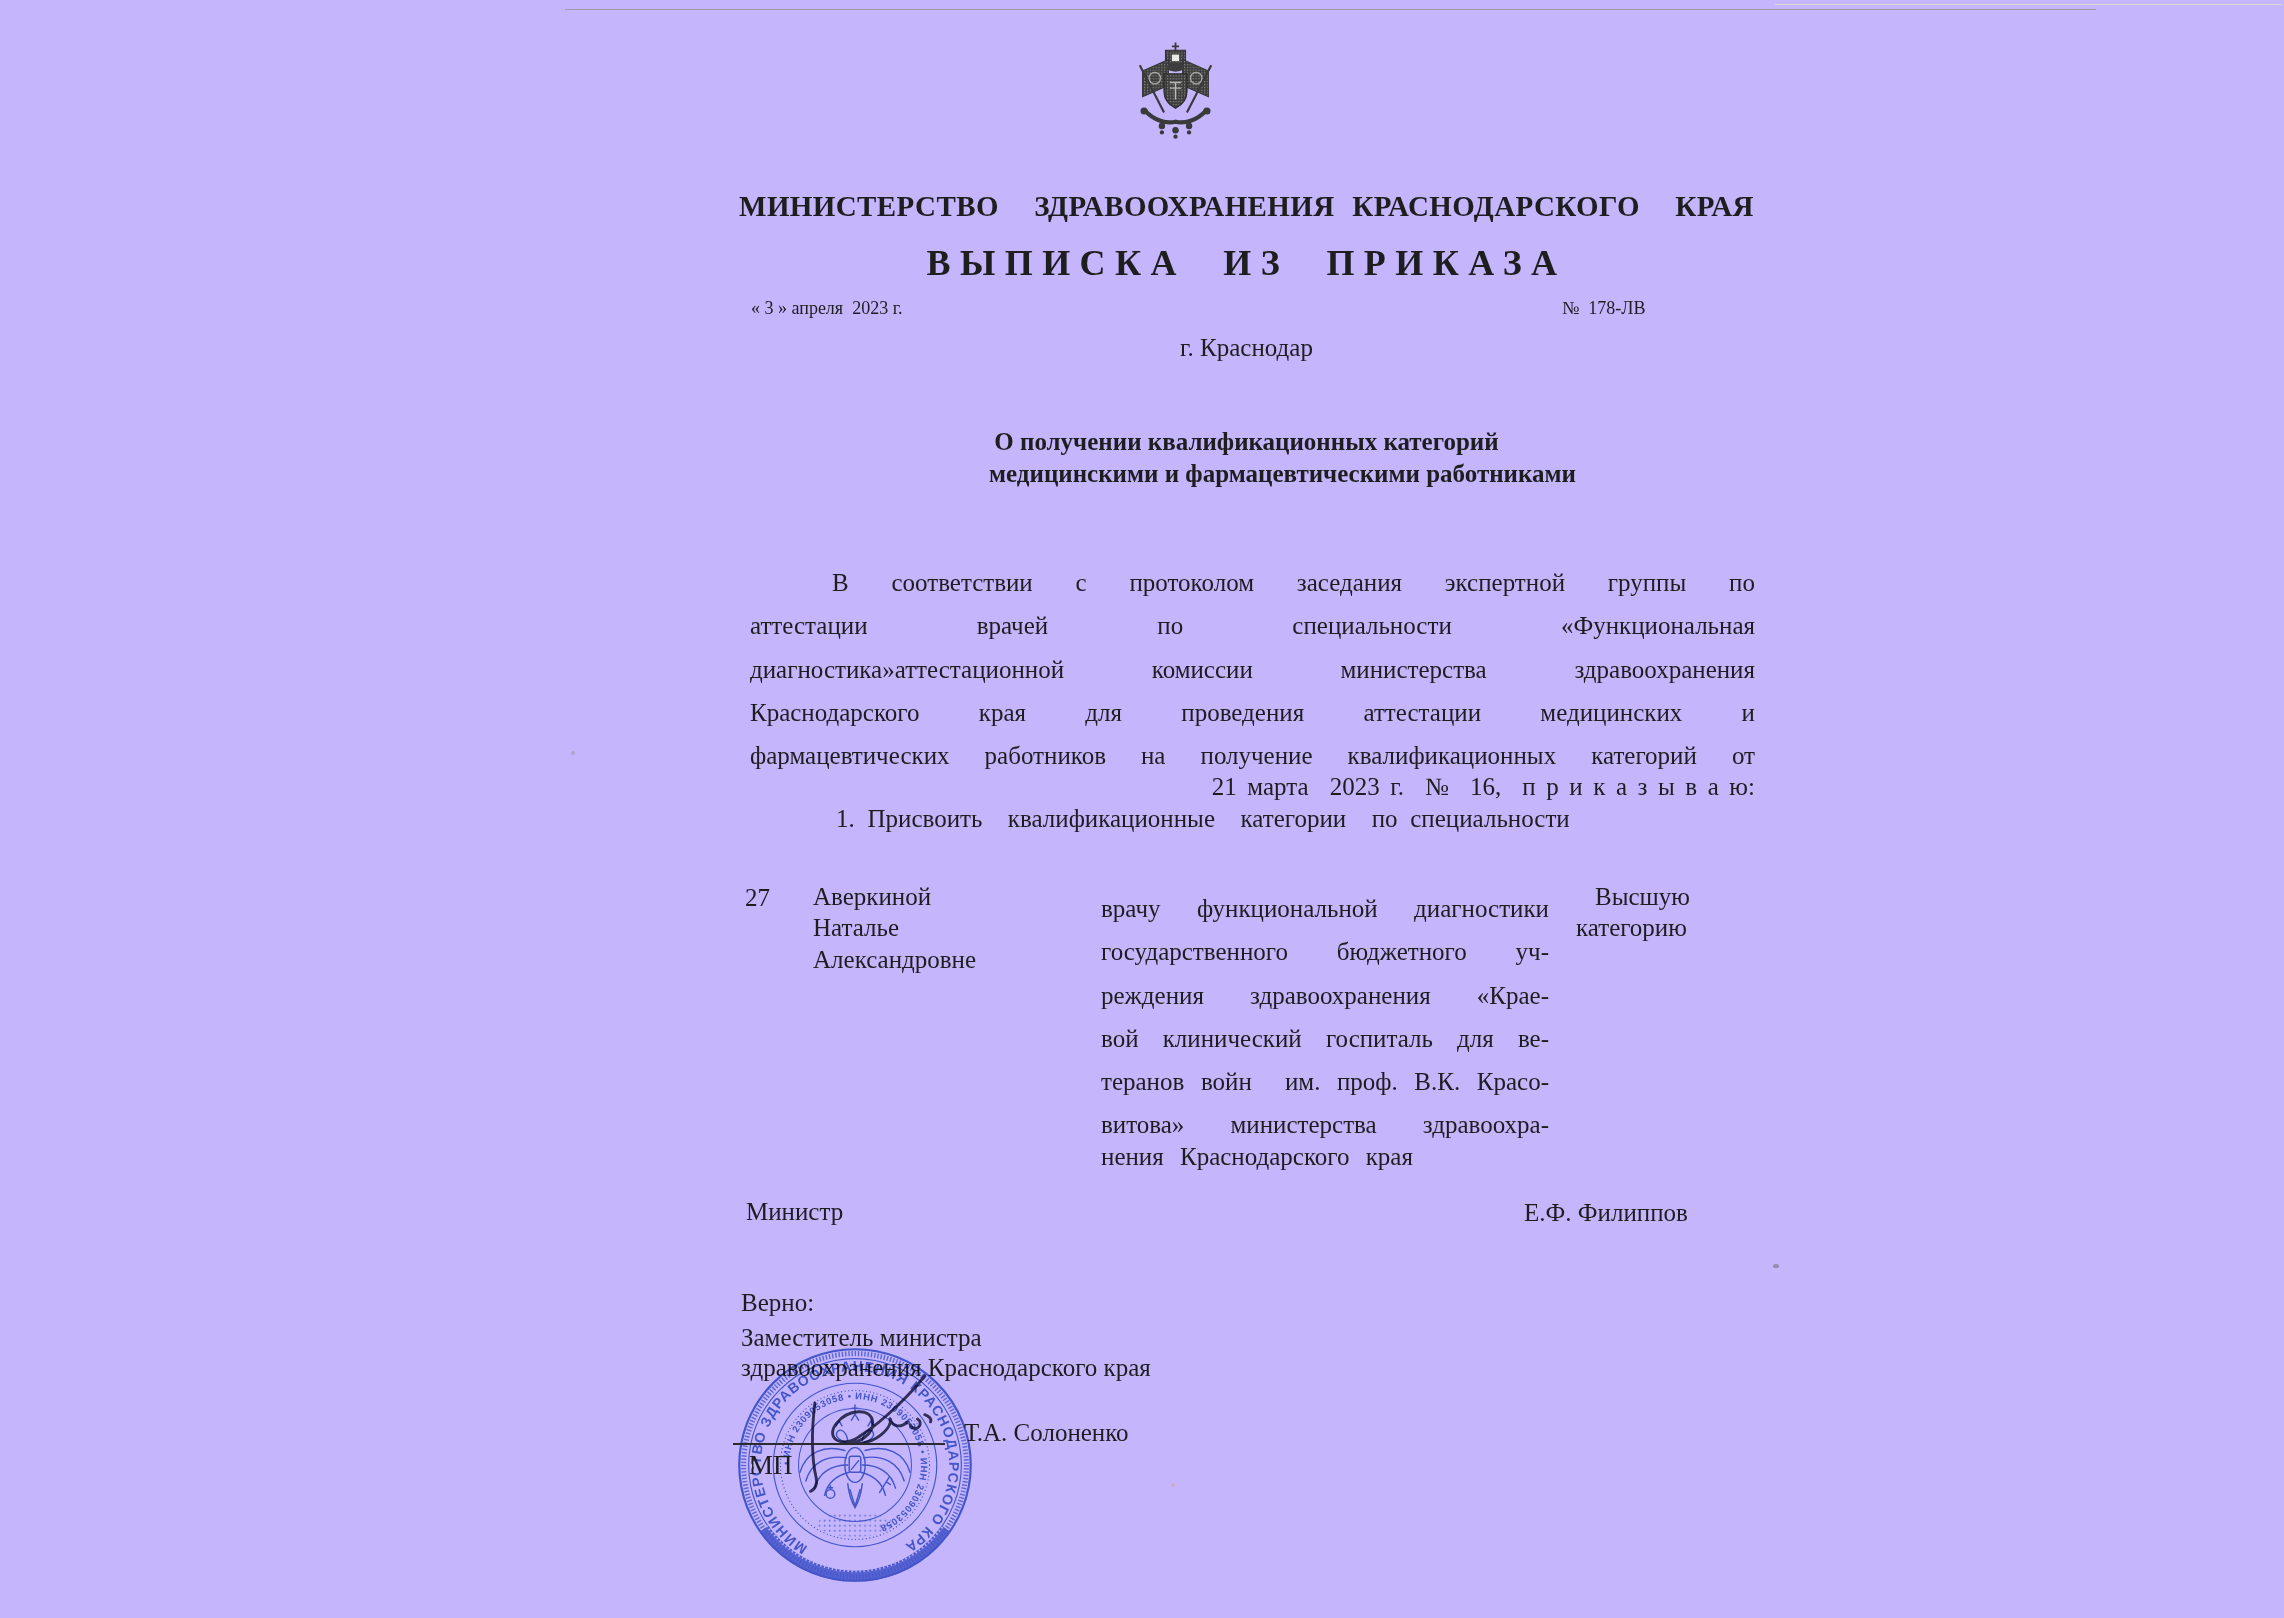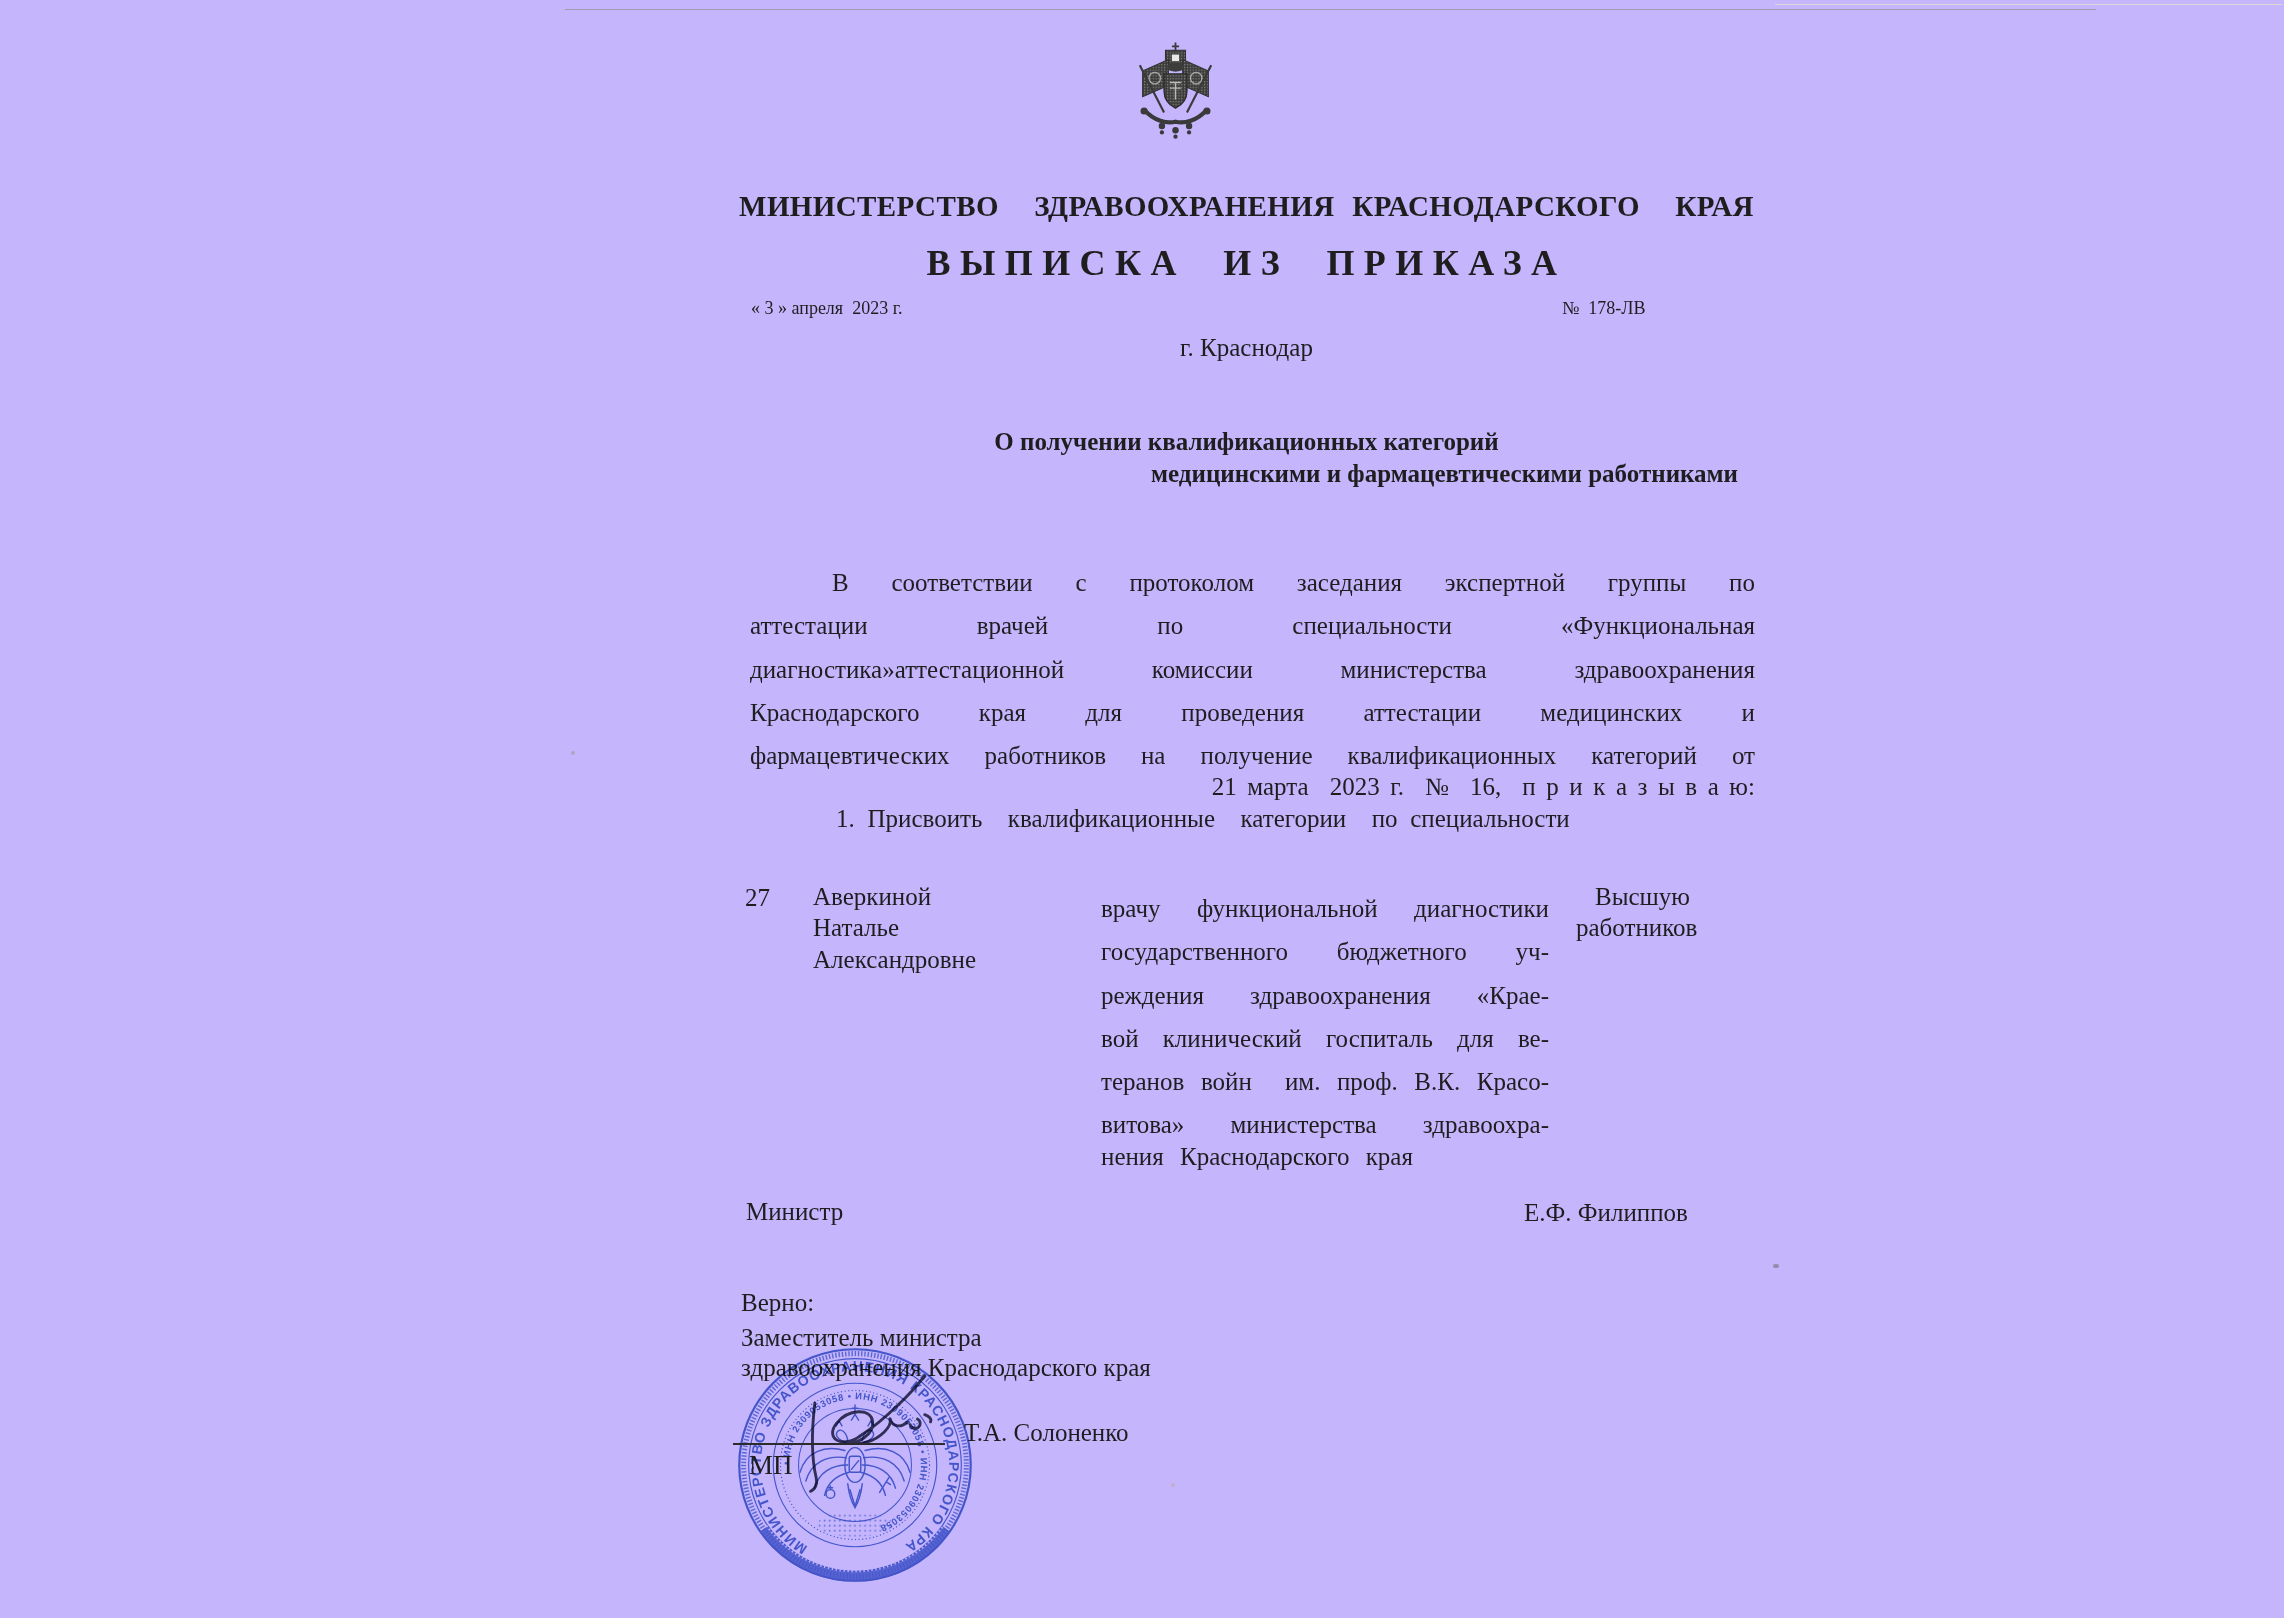--- a/index.html
+++ b/index.html
@@ -82,21 +82,21 @@
   </div>
 
   <div class="abs t center ministry" style="left:725px;top:188px;width:1043px;">МИНИСТЕРСТВО  ЗДРАВООХРАНЕНИЯ КРАСНОДАРСКОГО  КРАЯ</div>
   <div class="abs t center doctype" style="left:725px;top:241px;width:1043px;">ВЫПИСКА ИЗ ПРИКАЗА</div>
 
   <div class="abs t f36" style="left:751px;top:297px;">« 3 » апреля  2023 г.</div>
   <div class="abs t f36" style="left:1562px;top:297px;">№  178-ЛВ</div>
   <div class="abs t center f35" style="left:725px;top:332px;width:1043px;">г. Краснодар</div>
 
   <div class="abs t center subject" style="left:725px;top:426px;width:1043px;">О получении квалификационных категорий</div>
-  <div class="abs t center subject" style="left:695px;top:458px;width:1043px;text-align:right;">медицинскими и фармацевтическими работниками</div>
+  <div class="abs t center subject" style="left:761px;top:458px;width:1043px;">медицинскими и фармацевтическими работниками</div>
 
   <div class="abs bodyblock" style="left:750px;top:555px;width:1005px;">
     <div class="t just ind1">В соответствии с протоколом заседания экспертной группы по</div>
     <div class="t just">аттестации врачей по специальности «Функциональная</div>
     <div class="t just">диагностика»аттестационной комиссии министерства здравоохранения</div>
     <div class="t just">Краснодарского края для проведения аттестации медицинских и</div>
     <div class="t just">фармацевтических работников на получение квалификационных категорий от</div>
     <div class="t wsp">21 марта  2023 г.  №  16,  п р и к а з ы в а ю:</div>
     <div class="t ind2">1. Присвоить  квалификационные  категории  по специальности</div>
   </div>
@@ -111,21 +111,21 @@
     <div class="t just">врачу функциональной диагностики</div>
     <div class="t just">государственного бюджетного уч-</div>
     <div class="t just">реждения здравоохранения «Крае-</div>
     <div class="t just">вой клинический госпиталь для ве-</div>
     <div class="t just">теранов войн  им. проф. В.К. Красо-</div>
     <div class="t just">витова» министерства здравоохра-</div>
     <div class="t poslast">нения Краснодарского края</div>
   </div>
   <div class="abs tbl" style="left:1576px;top:881px;width:134px;">
     <div class="t" style="padding-left:19px;">Высшую</div>
-    <div class="t">работников</div>
+    <div class="t">категорию</div>
   </div>
 
   <div class="abs t f35" style="left:746px;top:1196px;">Министр</div>
   <div class="abs t f35" style="left:1524px;top:1197px;">Е.Ф. Филиппов</div>
 
   <div class="abs t f35" style="left:741px;top:1287px;">Верно:</div>
   <div class="abs t f35" style="left:741px;top:1322px;">Заместитель министра</div>
   <div class="abs t f35" style="left:741px;top:1352px;">здравоохранения Краснодарского края</div>
 
   <div class="abs seal-wrap" style="left:732px;top:1342px;width:246px;height:246px;">

